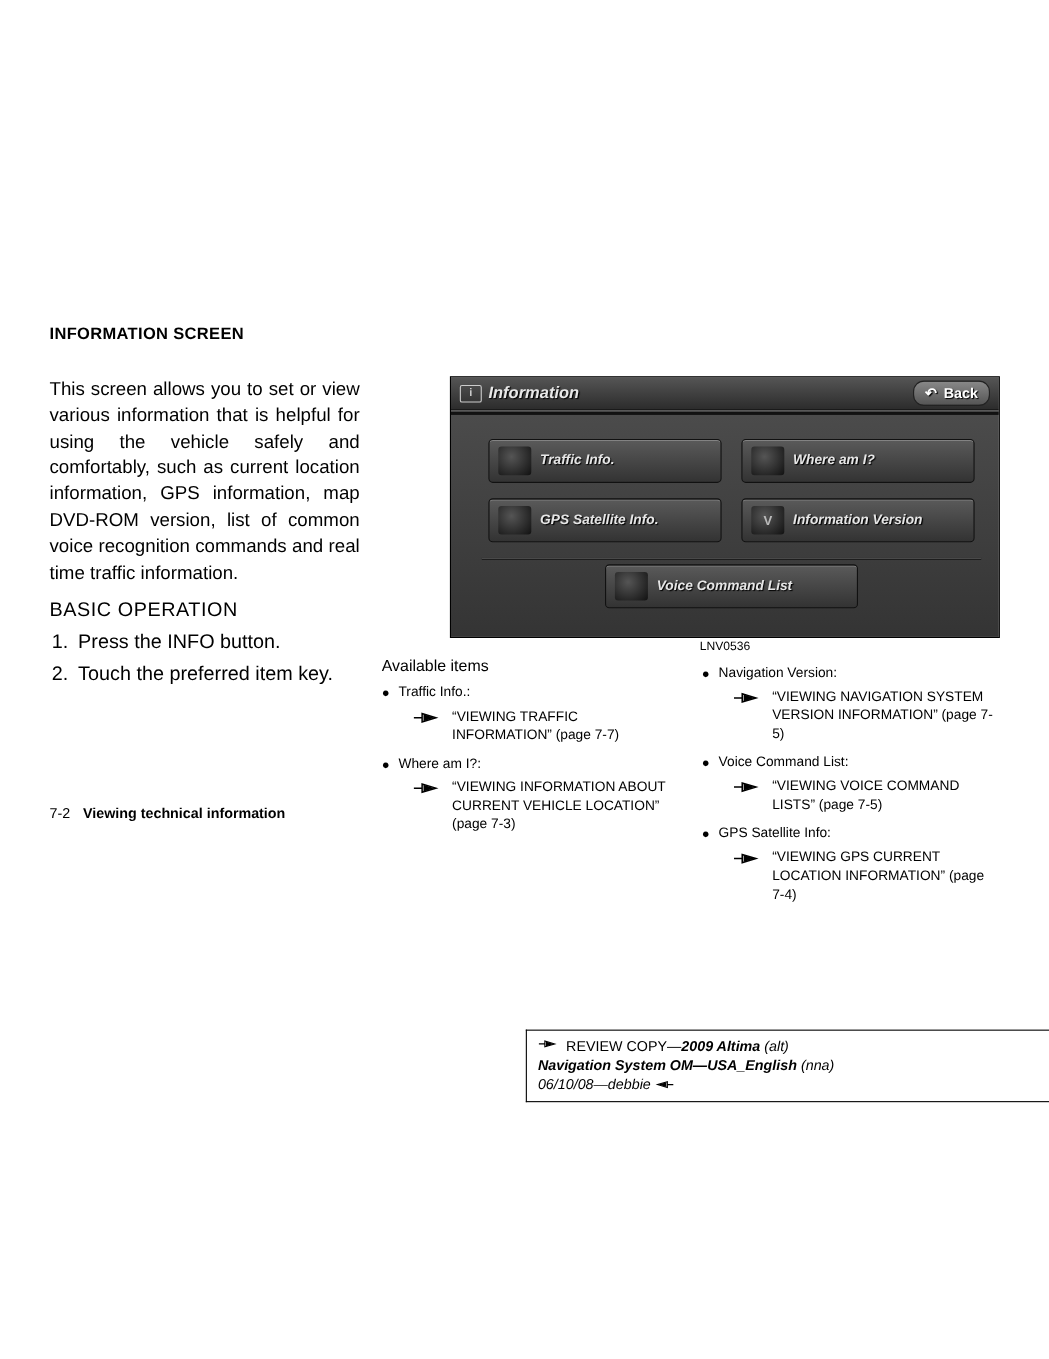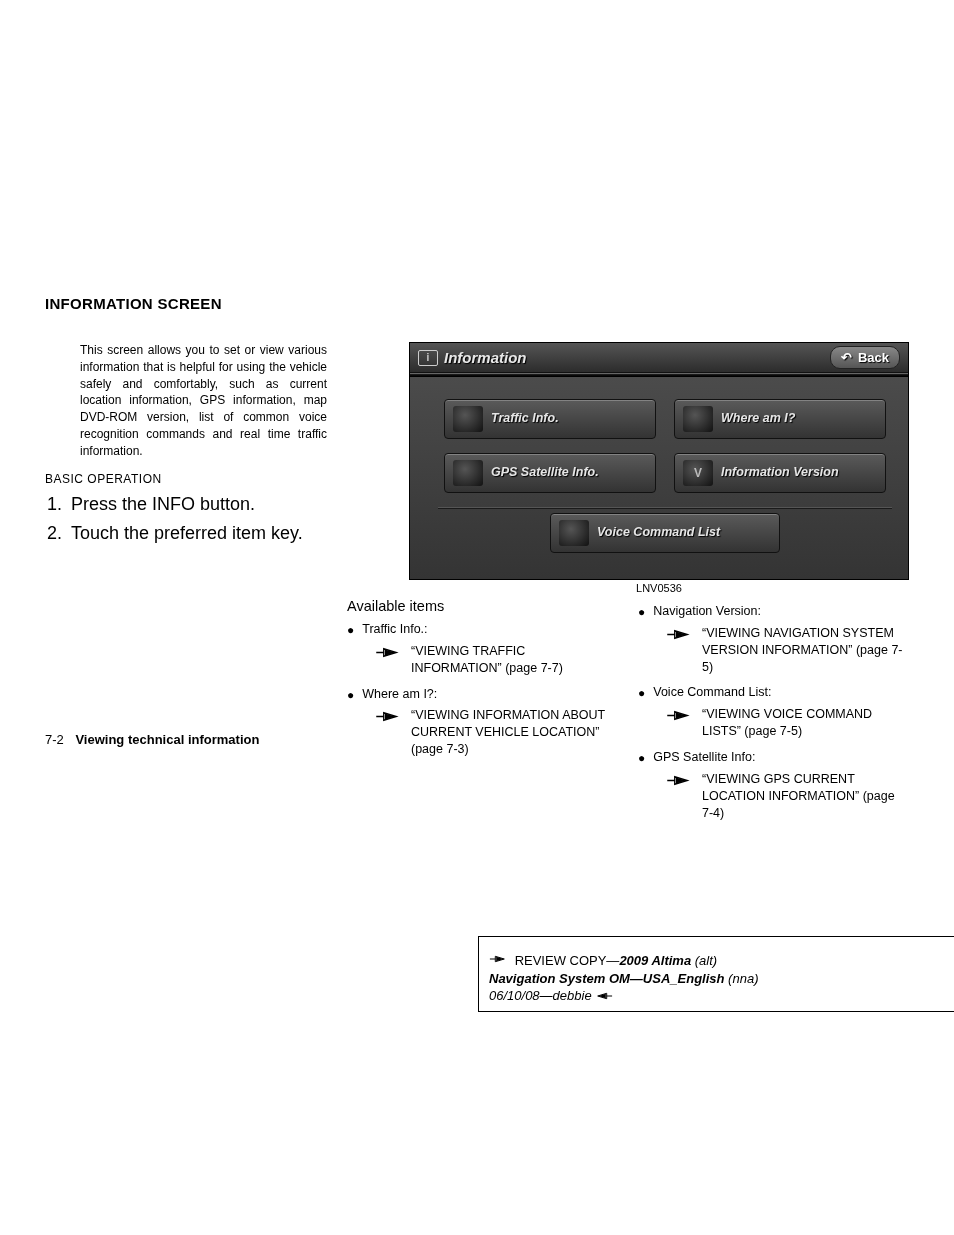--- a/index.html
+++ b/index.html
@@ -30,27 +30,26 @@
   .col-left {
     width: 282px;
     font-size: 12.5px;
   }
   .col-right {
     flex: 1;
     font-size: 12.5px;
   }
   .intro {
     text-align: justify;
-    font-size: 12px;
+    font-size: 17px;
     line-height: 1.4;
     margin-bottom: 12px;
-    margin-left: 35px;
   }
   .subheading {
-    font-size: 12px;
+    font-size: 18px;
     font-weight: 400;
     letter-spacing: 0.5px;
     margin-bottom: 8px;
   }
   .steps {
     padding-left: 22px;
     font-size: 18px;
   }
   .steps li {
     margin-bottom: 8px;
@@ -182,21 +181,21 @@
   }
   .footer-line .pg { margin-right:8px;}
   .footer-line .bold { font-weight:bold;}
 
   .review-box {
     position:absolute;
     left:478px; right:0; top:936px;
     border:1px solid #000;
     border-right:none;
     font-size:13px;
-    padding:15px 10px 6px 10px;
+    padding:5px 10px 6px 10px;
     line-height:1.35;
   }
   .review-box .l1 { }
   .review-box .hand1{ margin-right:4px;}
   .bi { font-weight:bold; font-style:italic;}
   .it { font-style:italic;}
   .hand2 svg{vertical-align:-2px;}
 
   
   svg.point { width:25px; height:15px; }

